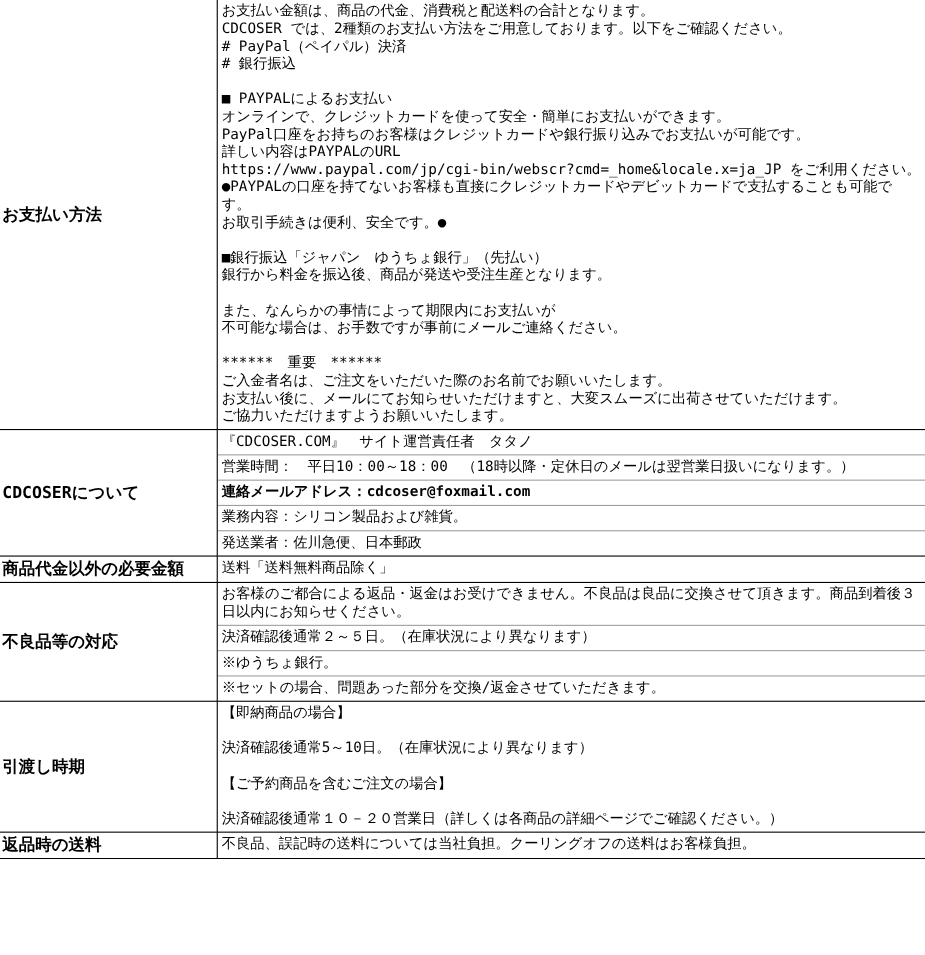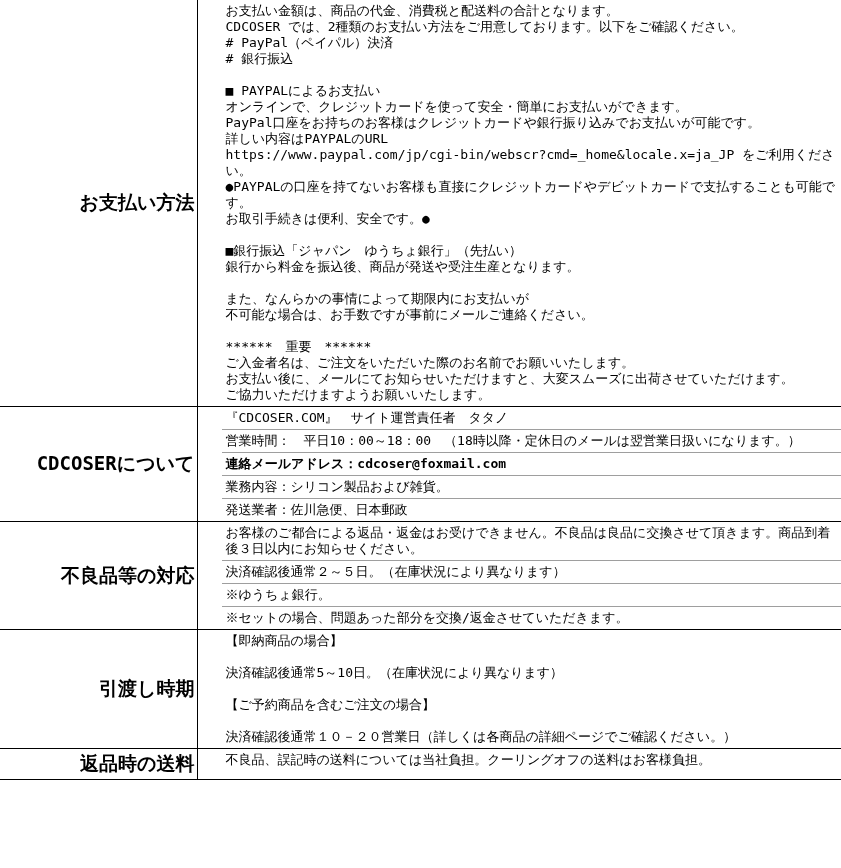--- a/index.html
+++ b/index.html
@@ -16,40 +16,39 @@
   body { width: 841px; }
   table.info {
     width: 841px;
     border-collapse: collapse;
     table-layout: fixed;
   }
   th.rh {
     width: 197px;
     border: 1px solid var(--border-major);
     border-left: none;
-    font-size: 19px;
+    font-size: 15px;
     font-weight: bold;
-    text-align: right;
+    text-align: left;
     vertical-align: middle;
     padding: 2px;
     background: #ffffff;
   }
   td.rb {
     border: 1px solid var(--border-major);
     border-right: none;
     vertical-align: top;
     padding: 0;
     font-size: 13px;
     background: #ffffff;
   }
   tr:first-child th.rh, tr:first-child td.rb { border-top: none; }
   .blk {
     padding: 3px 4px;
     border-bottom: 1px solid var(--border-minor);
-    margin-left: 24px;
   }
   .blk:last-child { border-bottom: none; }
   .ln {
     font-size: 13px;
     line-height: 16px;
     min-height: 16px;
     overflow-wrap: break-word;
     word-wrap: break-word;
   }
   .bold { font-weight: bold; }
@@ -105,20 +104,28 @@
         </div>
         <div class="blk">
           <p class="ln">業務内容：シリコン製品および雑貨。</p>
         </div>
         <div class="blk">
           <p class="ln">発送業者：佐川急便、日本郵政</p>
         </div>
       </td>
     </tr>
 
+    <tr>
+      <th class="rh">商品代金以外の必要金額</th>
+      <td class="rb">
+        <div class="blk">
+          <p class="ln">送料「送料無料商品除く」</p>
+        </div>
+      </td>
+    </tr>
 
 
     <tr>
       <th class="rh">不良品等の対応</th>
       <td class="rb">
         <div class="blk">
           <p class="ln">お客様のご都合による返品・返金はお受けできません。不良品は良品に交換させて頂きます。商品到着後３日以内にお知らせください。</p>
         </div>
         <div class="blk">
           <p class="ln">決済確認後通常２～５日。（在庫状況により異なります）</p>

